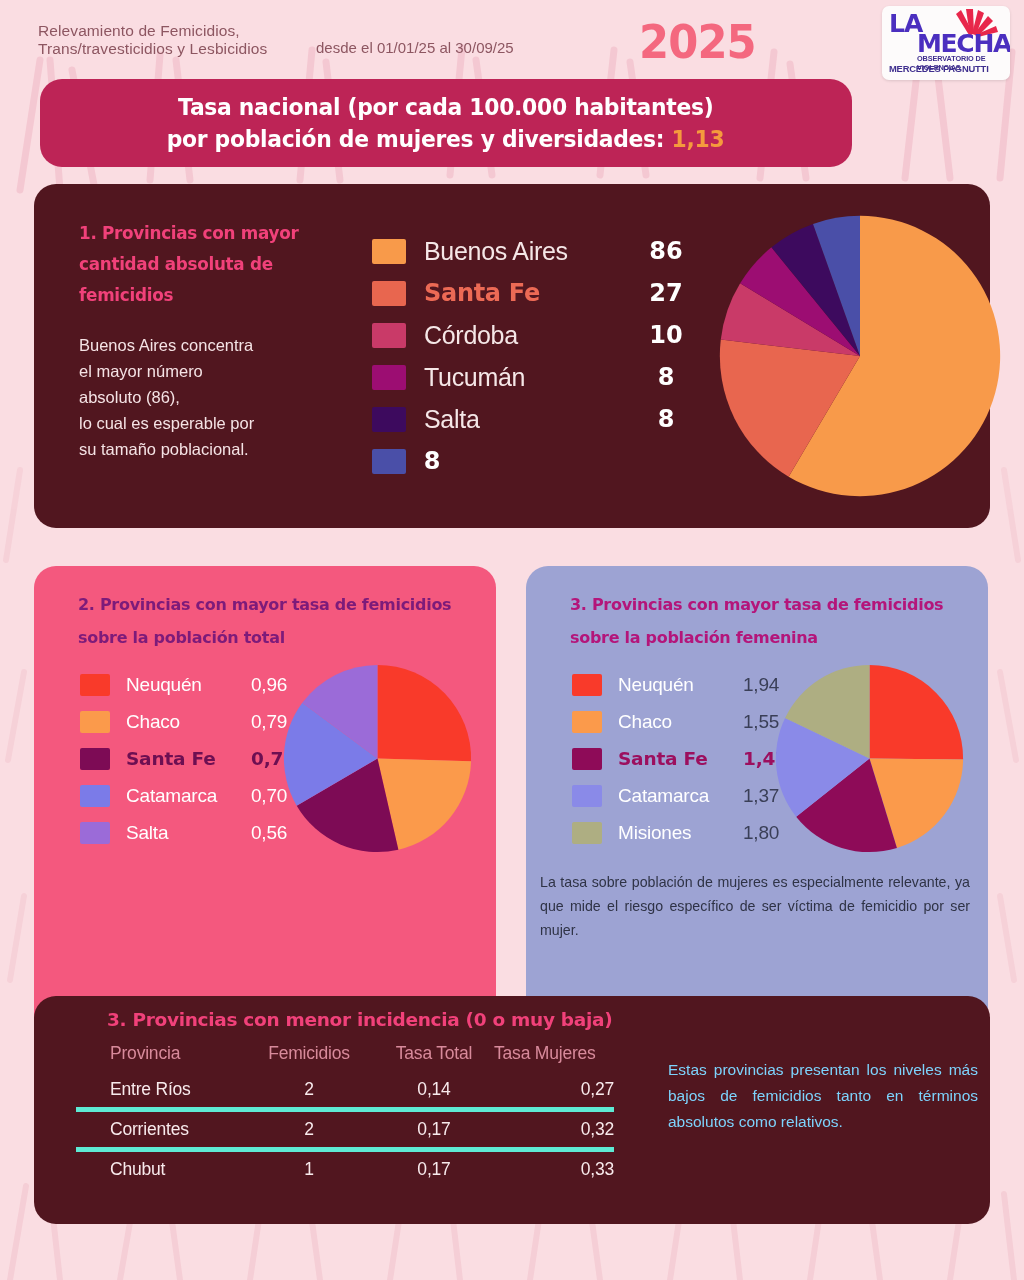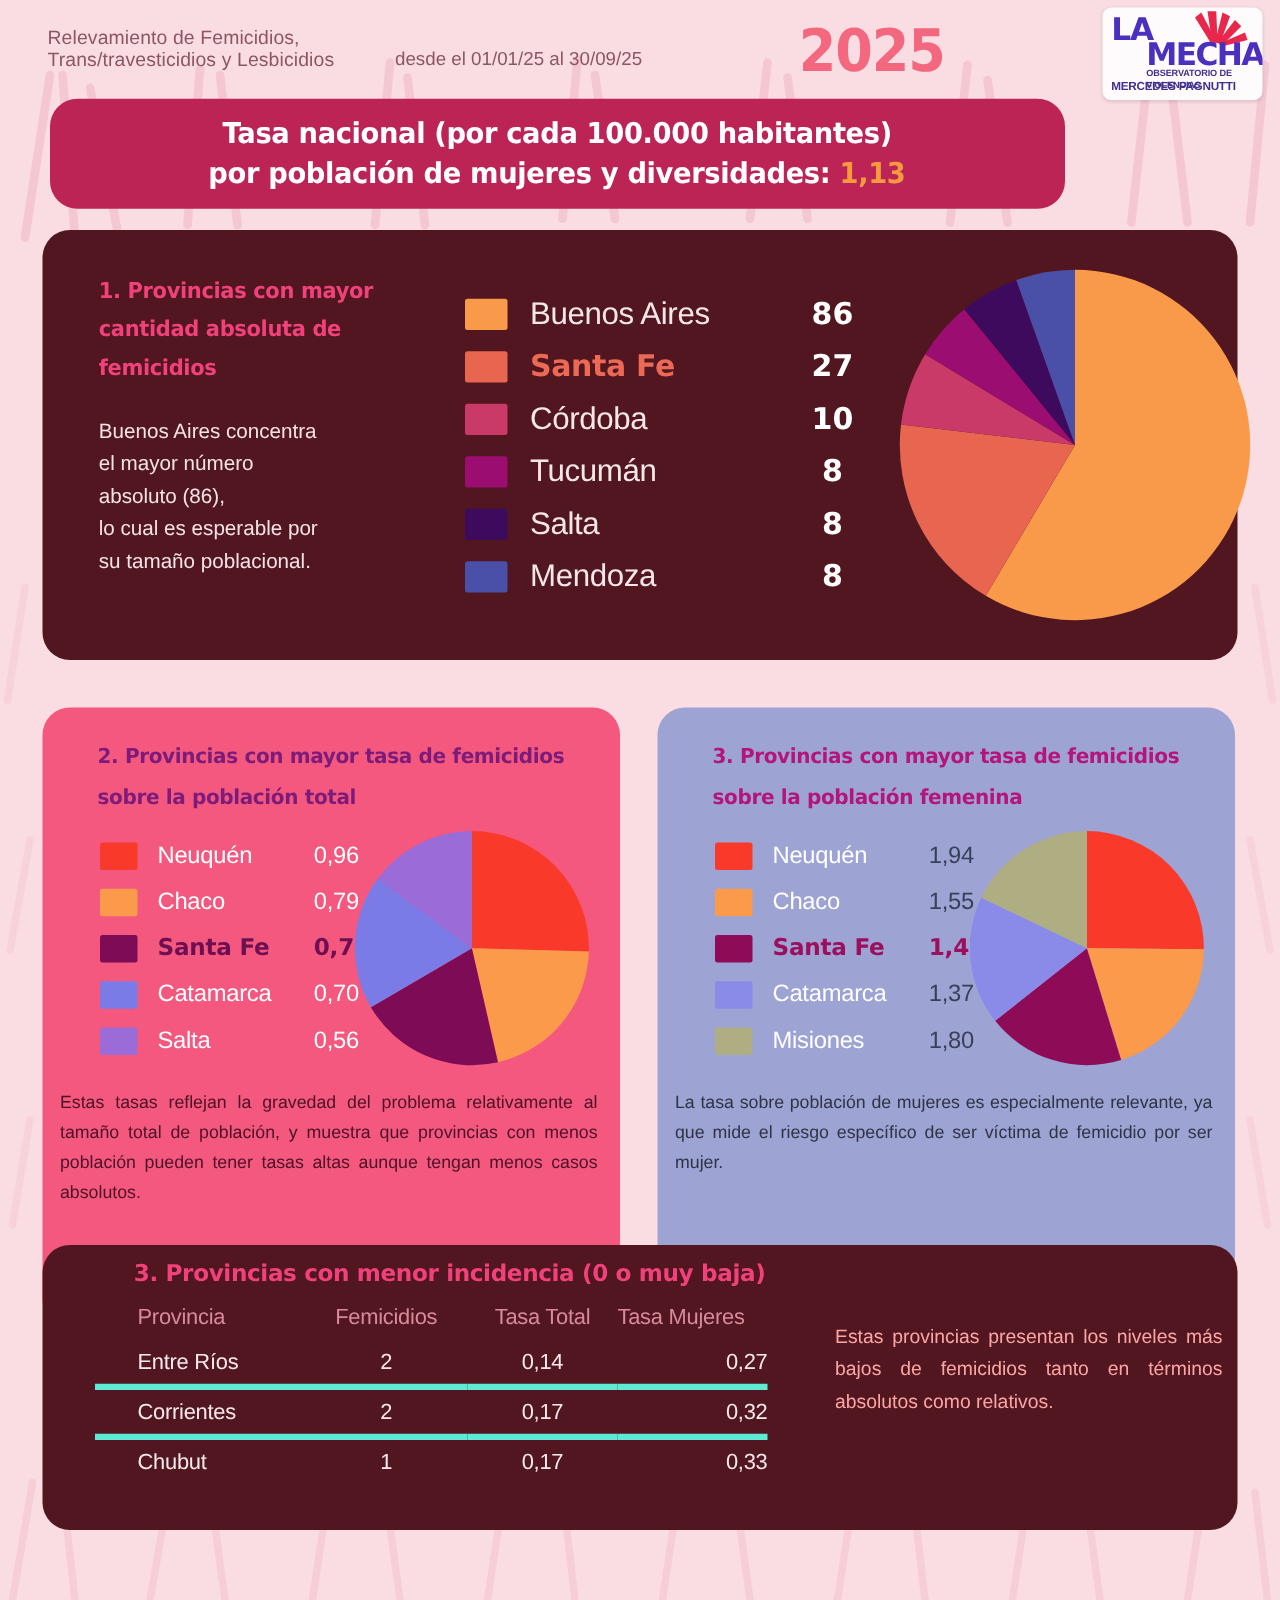--- a/index.html
+++ b/index.html
@@ -179,21 +179,21 @@
     color:#f8eaec; font-size:17.5px;
     padding:7px 0; letter-spacing:-.2px;
   }
   #p4-table td:nth-child(1){ text-align:left; padding-left:34px;}
   #p4-table td:nth-child(2){ text-align:center;}
   #p4-table td:nth-child(3){ text-align:center;}
   #p4-table td:nth-child(4){ text-align:right;}
   #p4-table tbody tr + tr td { border-top:5px solid #5eead4; }
   #p4-note {
     position:absolute; left:634px; top:61px; width:310px;
-    color:#fca5a5; font-size:15.5px; line-height:26px;
+    color:#7dd3fc; font-size:15.5px; line-height:26px;
     text-align:justify;
   }
 </style>
 </head>
 <body>
 
 <div id="page">
 
   <svg id="bg-pattern" viewBox="0 0 1024 1280" preserveAspectRatio="none">
     <rect x="0" y="0" width="1024" height="1280" fill="#fadde2"></rect>
@@ -299,21 +299,20 @@
           <span class="p1-name">Tucumán</span>
           <span class="p1-val">8</span>
         </div>
         <div class="p1-row">
           <span class="p1-sw" style="background:#3d0a5e"></span>
           <span class="p1-name">Salta</span>
           <span class="p1-val">8</span>
         </div>
         <div class="p1-row">
           <span class="p1-sw" style="background:#4a4fa8"></span>
-          <span class="p1-name">Mendoza</span>
           <span class="p1-val">8</span>
         </div>
       </div>
     <svg id="p1-pie" viewBox="0 0 200 200">
         <path d="M 100 100 L 100.000 4.000 A 96 96 0 1 1 51.114 182.621 Z" fill="#f89a4a"></path>
         <path d="M 100 100 L 51.114 182.621 A 96 96 0 0 1 4.662 88.742 Z" fill="#e8664f"></path>
         <path d="M 100 100 L 4.662 88.742 A 96 96 0 0 1 17.906 50.234 Z" fill="#c93a68"></path>
         <path d="M 100 100 L 17.906 50.234 A 96 96 0 0 1 39.346 25.588 Z" fill="#9c0d72"></path>
         <path d="M 100 100 L 39.346 25.588 A 96 96 0 0 1 67.810 9.558 Z" fill="#3d0a5e"></path>
         <path d="M 100 100 L 67.810 9.558 A 96 96 0 0 1 100.000 4.000 Z" fill="#4a4fa8"></path>
@@ -349,21 +348,20 @@
           <span class="p23-val">0,56</span>
         </div>
       </div>
     <svg class="p23-pie" id="p2-pie" viewBox="0 0 200 200">
         <path d="M 100 100 L 100.000 3.000 A 97 97 0 0 1 196.959 102.829 Z" fill="#f93a2a"></path>
         <path d="M 100 100 L 196.959 102.829 A 97 97 0 0 1 121.641 194.555 Z" fill="#fb9a4b"></path>
         <path d="M 100 100 L 121.641 194.555 A 97 97 0 0 1 16.266 148.966 Z" fill="#7d0b55"></path>
         <path d="M 100 100 L 16.266 148.966 A 97 97 0 0 1 22.051 42.268 Z" fill="#7b7be8"></path>
         <path d="M 100 100 L 22.051 42.268 A 97 97 0 0 1 100.000 3.000 Z" fill="#9b6bd8"></path>
       </svg>
-    <div class="p23-note">Estas tasas reflejan la gravedad del problema relativamente al tamaño total de población, y muestra que provincias con menos población pueden tener tasas altas aunque tengan menos casos absolutos.</div>
   </div>
 
   <div id="panel3">
     <div class="p23-title">3. Provincias con mayor tasa de femicidios sobre la población femenina</div>
     <div class="p23-legend" id="p3-legend">
         <div class="p23-row">
           <span class="p23-sw" style="background:#f93a2a"></span>
           <span class="p23-name">Neuquén</span>
           <span class="p23-val">1,94</span>
         </div>

